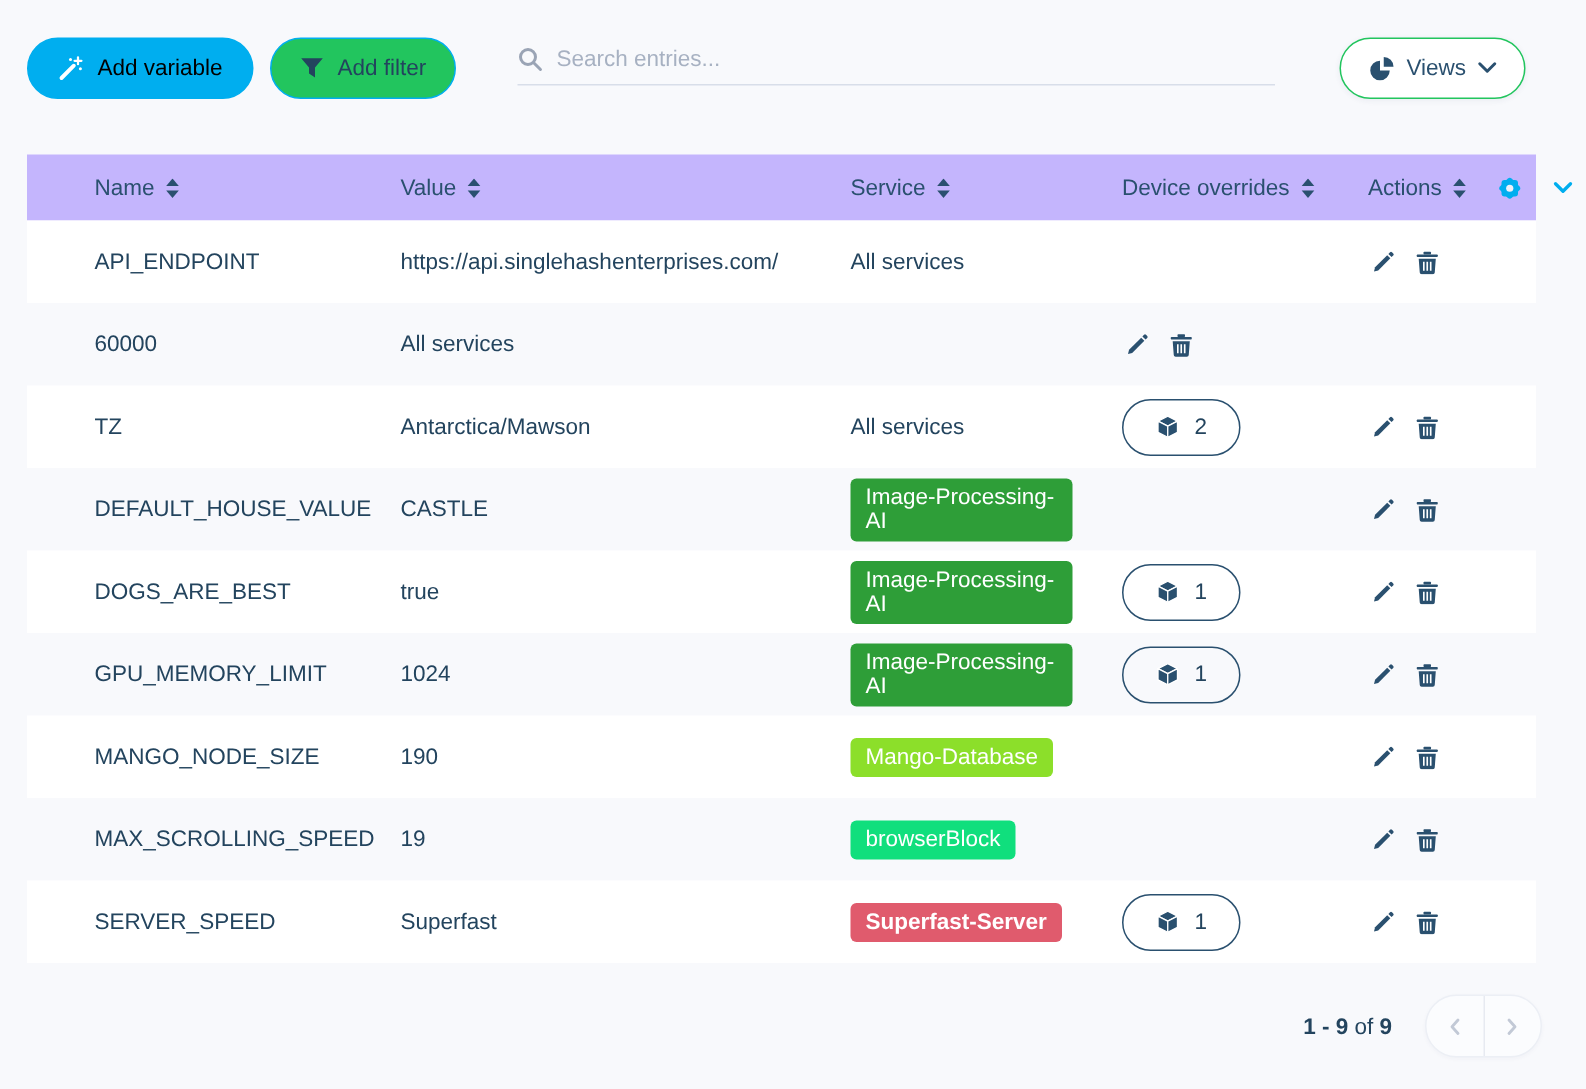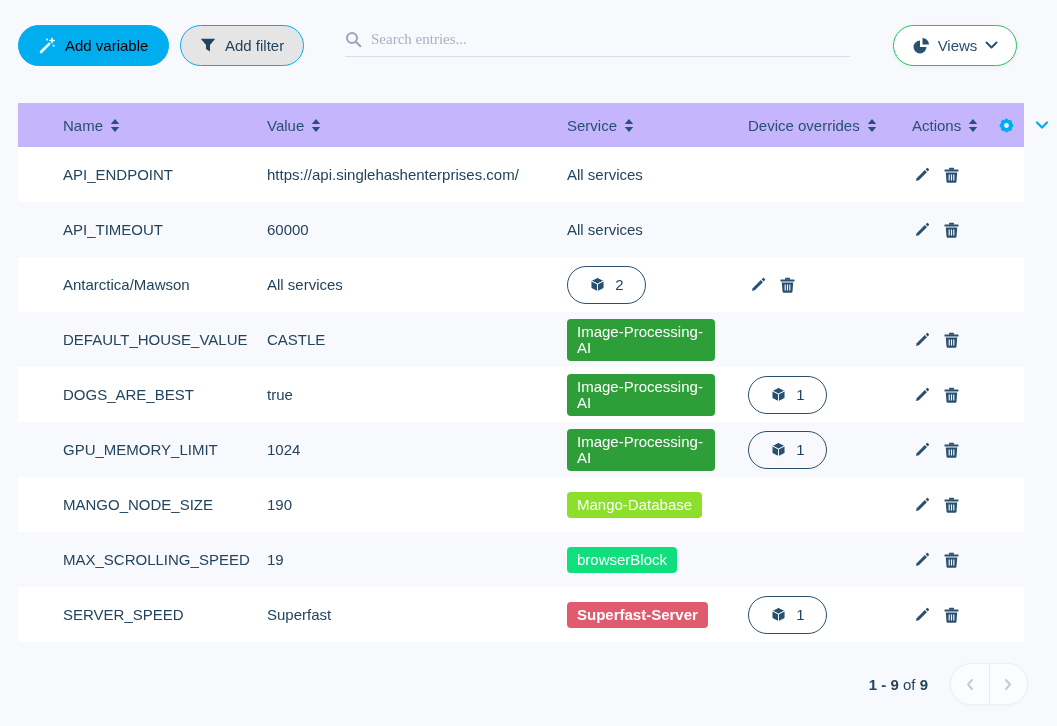--- a/index.html
+++ b/index.html
@@ -14,34 +14,34 @@
   button { font-family: inherit; cursor: pointer; }
 
   
   .toolbar { position: absolute; top: 0; left: 0; width: 100%; height: 90px; }
   .btn-pill {
     position: absolute; top: 25px; height: 41px;
     display: flex; align-items: center; gap: 9px;
     border-radius: 21px; font-size: 15px; padding: 0 20px;
   }
   .btn-primary { left: 18px; background: #00aeef; border: 1px solid #00aeef; color: #000000; }
-  .btn-outline { left: 180px; background: #e5e5e5; border: 1px solid #00aeef; color: #23445e; padding: 0 19px; }
+  .btn-outline { left: 180px; background: #22c55e; border: 1px solid #00aeef; color: #23445e; padding: 0 19px; }
   .btn-views {
     left: 893px; width: 124px; justify-content: center;
     background: #fff; border: 1px solid #22c55e; color: #2a506f;
     box-shadow: 0 1px 4px rgba(40,60,100,0.07); gap: 8px;
   }
   .searchbar {
     position: absolute; left: 345px; top: 31px; width: 505px;
     display: flex; align-items: center; gap: 9px;
     border-bottom: 1px solid #d8dee9; padding-bottom: 8px;
   }
   .searchbar input {
     flex: 1; border: none; outline: none; background: transparent;
-    font-size: 15px; color: #8b5cf6; font-family: Liberation Serif, serif;
+    font-size: 15px; color: #8b5cf6; font-family: Liberation Sans, sans-serif;
   }
   .searchbar input::placeholder { color: #a7b1c2; }
   .icon { display: inline-flex; align-items: center; justify-content: center; }
 
   
   .table { position: absolute; top: 103px; left: 18px; width: 1006px; }
   .grid-cols {
     display: grid;
     grid-template-columns: 204px 300px 181px 164px 1fr;
     padding-left: 45px; align-items: center;
@@ -245,23 +245,20 @@
             <rect x="5" y="0.8" width="5" height="1.9" rx="0.5" fill="#2a506f"></rect>
             <path d="M1.8 5.5 h11.4 l-0.7 9.1 a1.3 1.3 0 0 1 -1.3 1.2 H3.8 a1.3 1.3 0 0 1 -1.3 -1.2 Z" fill="#2a506f"></path>
             <path d="M5.2 7.5 v6 M7.5 7.5 v6 M9.8 7.5 v6" stroke="#fff" stroke-width="1.1"></path>
           </svg>
         </span>
       </button>
     </div>
   </div>
       <div class="row grid-cols">
     <div class="cell">
-      <span>API_TIMEOUT</span>
-    </div>
-    <div class="cell">
       <span>60000</span>
     </div>
     <div class="cell">
 
       <span class="service-text">All services</span>
     </div>
     <div class="cell">
       
     </div>
     <div class="cell actions-cell">
@@ -279,20 +276,23 @@
             <rect x="0.5" y="2.6" width="14" height="1.8" rx="0.5" fill="#2a506f"></rect>
             <rect x="5" y="0.8" width="5" height="1.9" rx="0.5" fill="#2a506f"></rect>
             <path d="M1.8 5.5 h11.4 l-0.7 9.1 a1.3 1.3 0 0 1 -1.3 1.2 H3.8 a1.3 1.3 0 0 1 -1.3 -1.2 Z" fill="#2a506f"></path>
             <path d="M5.2 7.5 v6 M7.5 7.5 v6 M9.8 7.5 v6" stroke="#fff" stroke-width="1.1"></path>
           </svg>
         </span>
       </button>
     </div>
   </div>
       <div class="row grid-cols">
+    <div class="cell">
+      <span>TZ</span>
+    </div>
     <div class="cell">
       <span>Antarctica/Mawson</span>
     </div>
     <div class="cell">
 
       <span class="service-text">All services</span>
     </div>
     <div class="cell">
       <button class="override-pill">
         <span class="icon">

